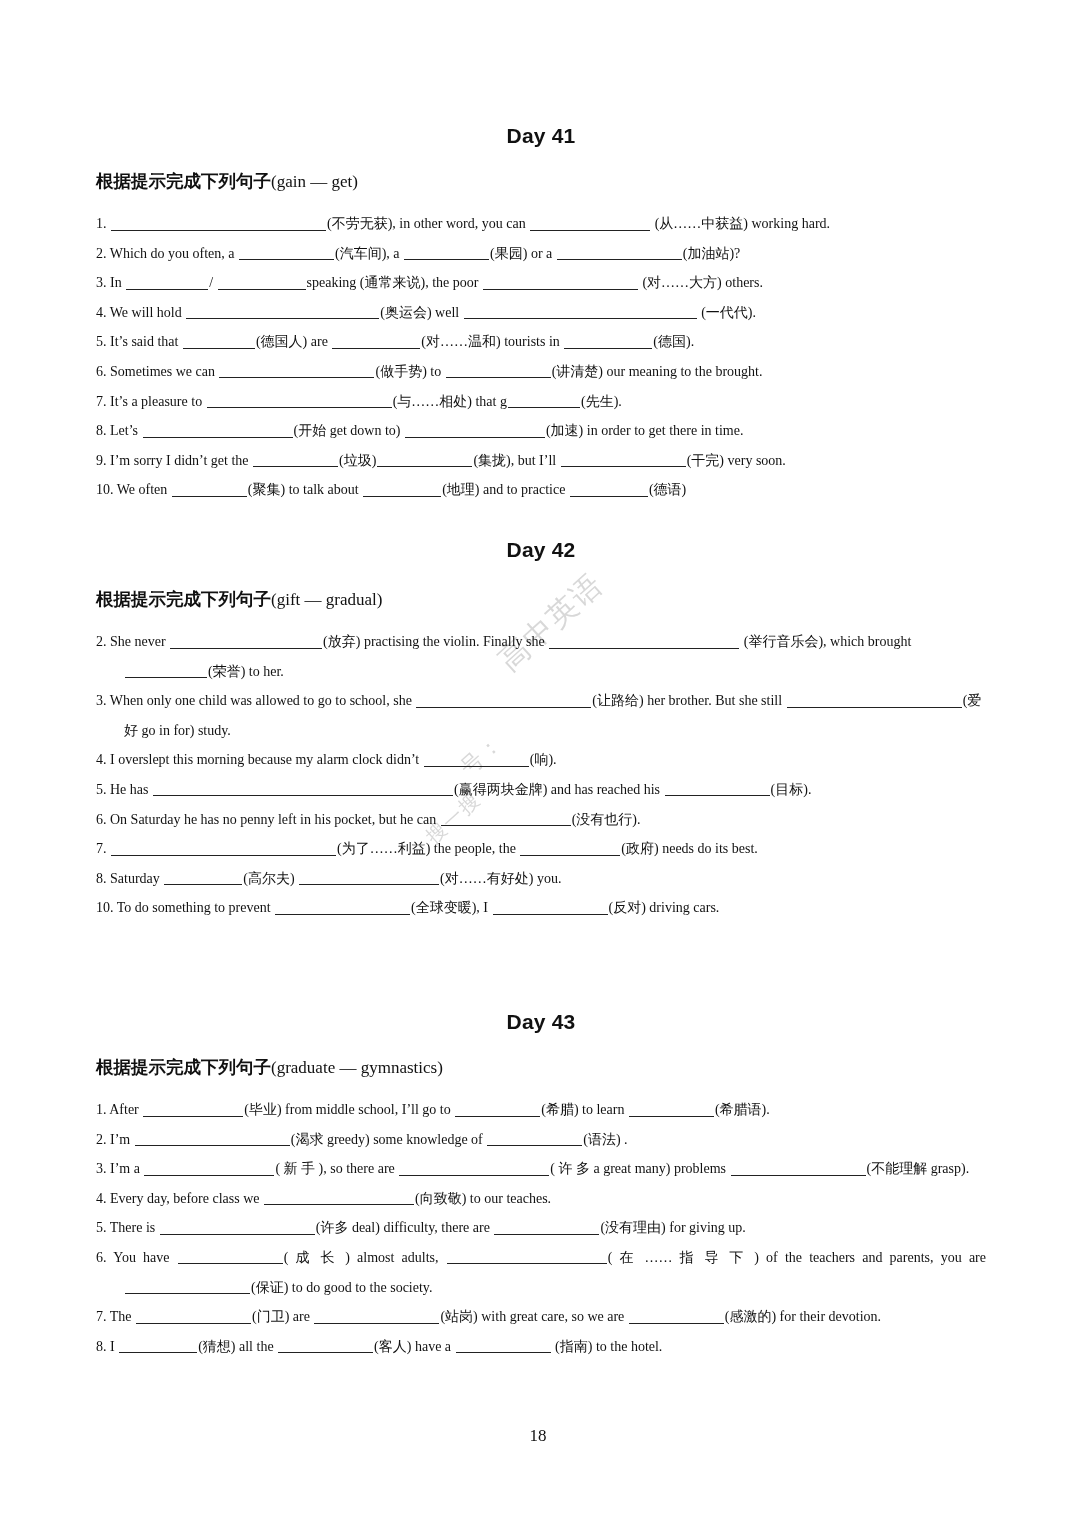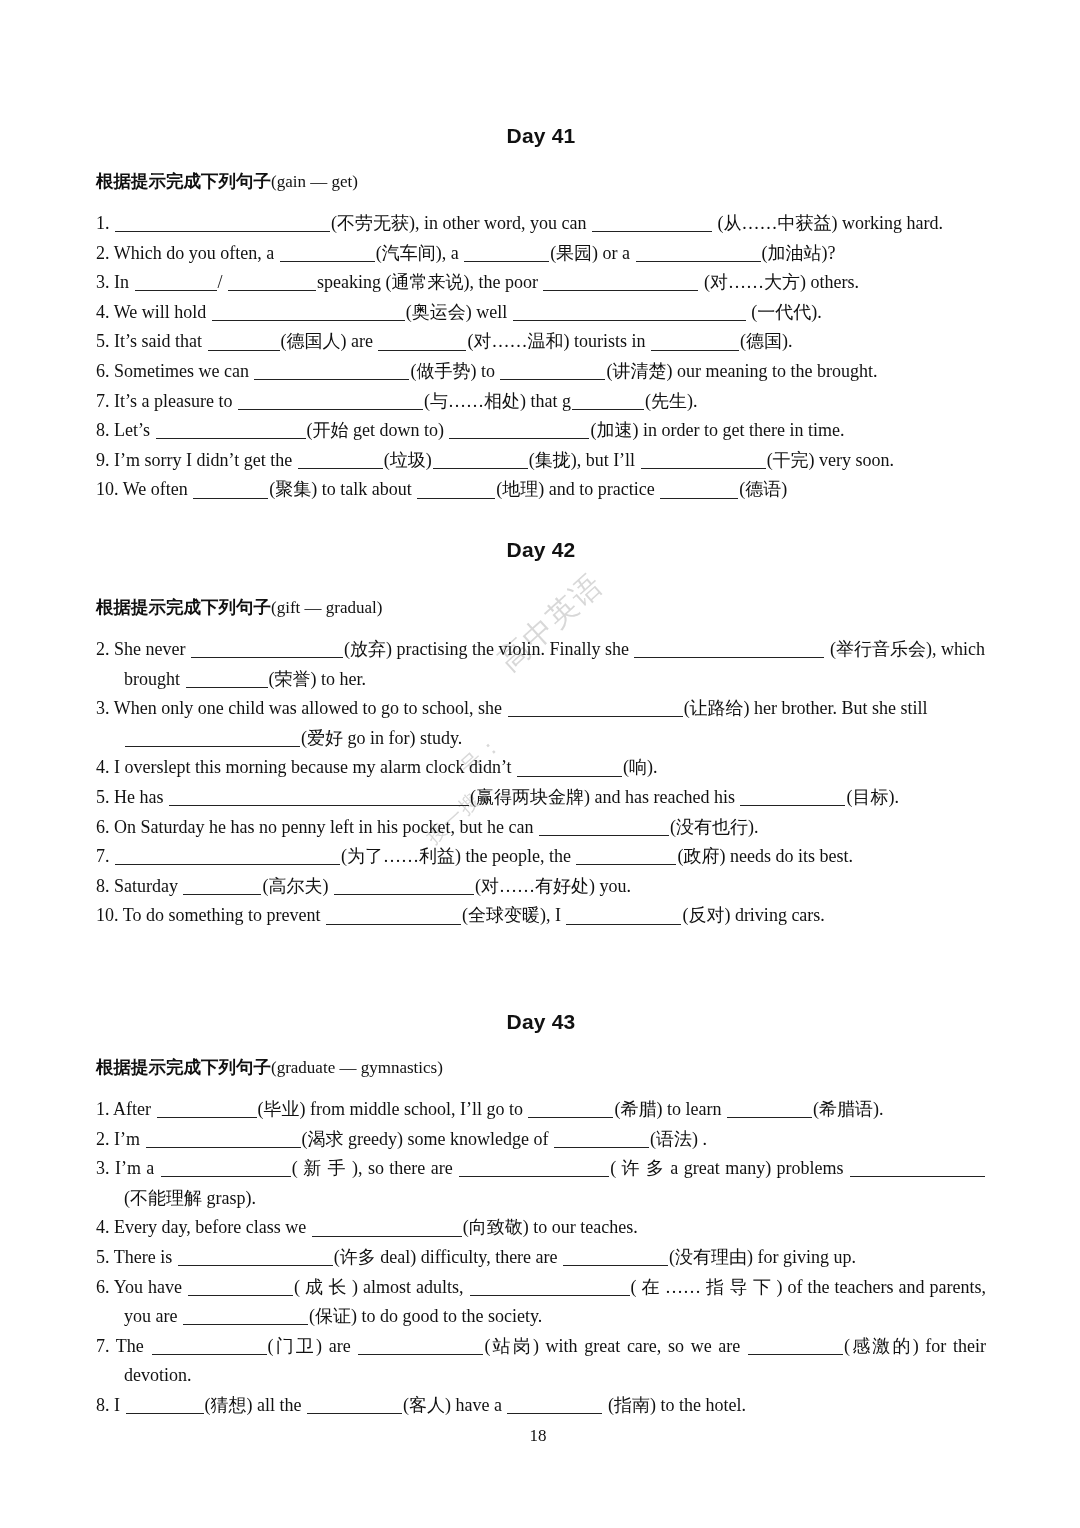--- a/index.html
+++ b/index.html
@@ -89,21 +89,21 @@
 
   
   .qlist {
     list-style: none;
     margin: 0;
     padding: 0;
     position: relative;
     z-index: 2;
   }
   .qitem {
-    font-size: 18px;
+    font-size: 14px;
     line-height: 29.6px;
     margin: 0;
     text-align: left;
     white-space: normal;
   }
   .qitem.justify {
     text-align: justify;
     text-align-last: left;
   }
   .qitem .cn {
@@ -153,21 +153,21 @@
           <div class="qitem"><span>5.</span> <span class="cn">It’s said that </span><span class="bl" style="width: 72px;"></span><span class="cn">(德国人) are </span><span class="bl" style="width: 88px;"></span><span class="cn">(对……温和) tourists in </span><span class="bl" style="width: 88px;"></span><span class="cn">(德国).</span></div>
           <div class="qitem"><span>6.</span> <span class="cn">Sometimes we can </span><span class="bl" style="width: 155px;"></span><span class="cn">(做手势) to </span><span class="bl" style="width: 105px;"></span><span class="cn">(讲清楚) our meaning to the brought.</span></div>
           <div class="qitem"><span>7.</span> <span class="cn">It’s a pleasure to </span><span class="bl" style="width: 185px;"></span><span class="cn">(与……相处) that g</span><span class="bl" style="width: 72px;"></span><span class="cn">(先生).</span></div>
           <div class="qitem"><span>8.</span> <span class="cn">Let’s </span><span class="bl" style="width: 150px;"></span><span class="cn">(开始 get down to) </span><span class="bl" style="width: 140px;"></span><span class="cn">(加速) in order to get there in time.</span></div>
           <div class="qitem"><span>9.</span> <span class="cn">I’m sorry I didn’t get the </span><span class="bl" style="width: 85px;"></span><span class="cn">(垃圾)</span><span class="bl" style="width: 95px;"></span><span class="cn">(集拢), but I’ll </span><span class="bl" style="width: 125px;"></span><span class="cn">(干完) very soon.</span></div>
           <div class="qitem"><span>10.</span> <span class="cn">We often </span><span class="bl" style="width: 75px;"></span><span class="cn">(聚集) to talk about </span><span class="bl" style="width: 78px;"></span><span class="cn">(地理) and to practice </span><span class="bl" style="width: 78px;"></span><span class="cn">(德语)</span></div>
         </div>
       </div>
       <div style="position: absolute; left: 0px; top: 538px; width: 890px;">
         <div class="day-title">Day 42</div>
-        <div class="section-head" style="margin-top: 33px;"><span>根据提示完成下列句子</span><span class="latin">(gift — gradual)</span></div>
+        <div class="section-head" style="margin-top: 25px;"><span>根据提示完成下列句子</span><span class="latin">(gift — gradual)</span></div>
         <div class="qlist" style="margin-top: 16px;">
           <div class="qitem" style="padding-left: 28px; text-indent: -28px;"><span>2.</span> <span class="cn">She never </span><span class="bl" style="width: 152px;"></span><span class="cn">(放弃) practising the violin. Finally she </span><span class="bl" style="width: 190px;"></span><span class="cn"> (举行音乐会), which brought </span><span class="bl" style="width: 82px;"></span><span class="cn">(荣誉) to her.</span></div>
           <div class="qitem" style="padding-left: 28px; text-indent: -28px;"><span>3.</span> <span class="cn">When only one child was allowed to go to school, she </span><span class="bl" style="width: 175px;"></span><span class="cn">(让路给) her brother. But she still </span><span class="bl" style="width: 175px;"></span><span class="cn">(爱好 go in for) study.</span></div>
           <div class="qitem"><span>4.</span> <span class="cn">I overslept this morning because my alarm clock didn’t </span><span class="bl" style="width: 105px;"></span><span class="cn">(响).</span></div>
           <div class="qitem"><span>5.</span> <span class="cn">He has </span><span class="bl" style="width: 300px;"></span><span class="cn">(赢得两块金牌) and has reached his </span><span class="bl" style="width: 105px;"></span><span class="cn">(目标).</span></div>
           <div class="qitem"><span>6.</span> <span class="cn">On Saturday he has no penny left in his pocket, but he can </span><span class="bl" style="width: 130px;"></span><span class="cn">(没有也行).</span></div>
           <div class="qitem"><span>7.</span> <span class="bl" style="width: 225px;"></span><span class="cn">(为了……利益) the people, the </span><span class="bl" style="width: 100px;"></span><span class="cn">(政府) needs do its best.</span></div>
           <div class="qitem"><span>8.</span> <span class="cn">Saturday </span><span class="bl" style="width: 78px;"></span><span class="cn">(高尔夫) </span><span class="bl" style="width: 140px;"></span><span class="cn">(对……有好处) you.</span></div>
           <div class="qitem"><span>10.</span> <span class="cn">To do something to prevent </span><span class="bl" style="width: 135px;"></span><span class="cn">(全球变暖), I </span><span class="bl" style="width: 115px;"></span><span class="cn">(反对) driving cars.</span></div>
         </div>

